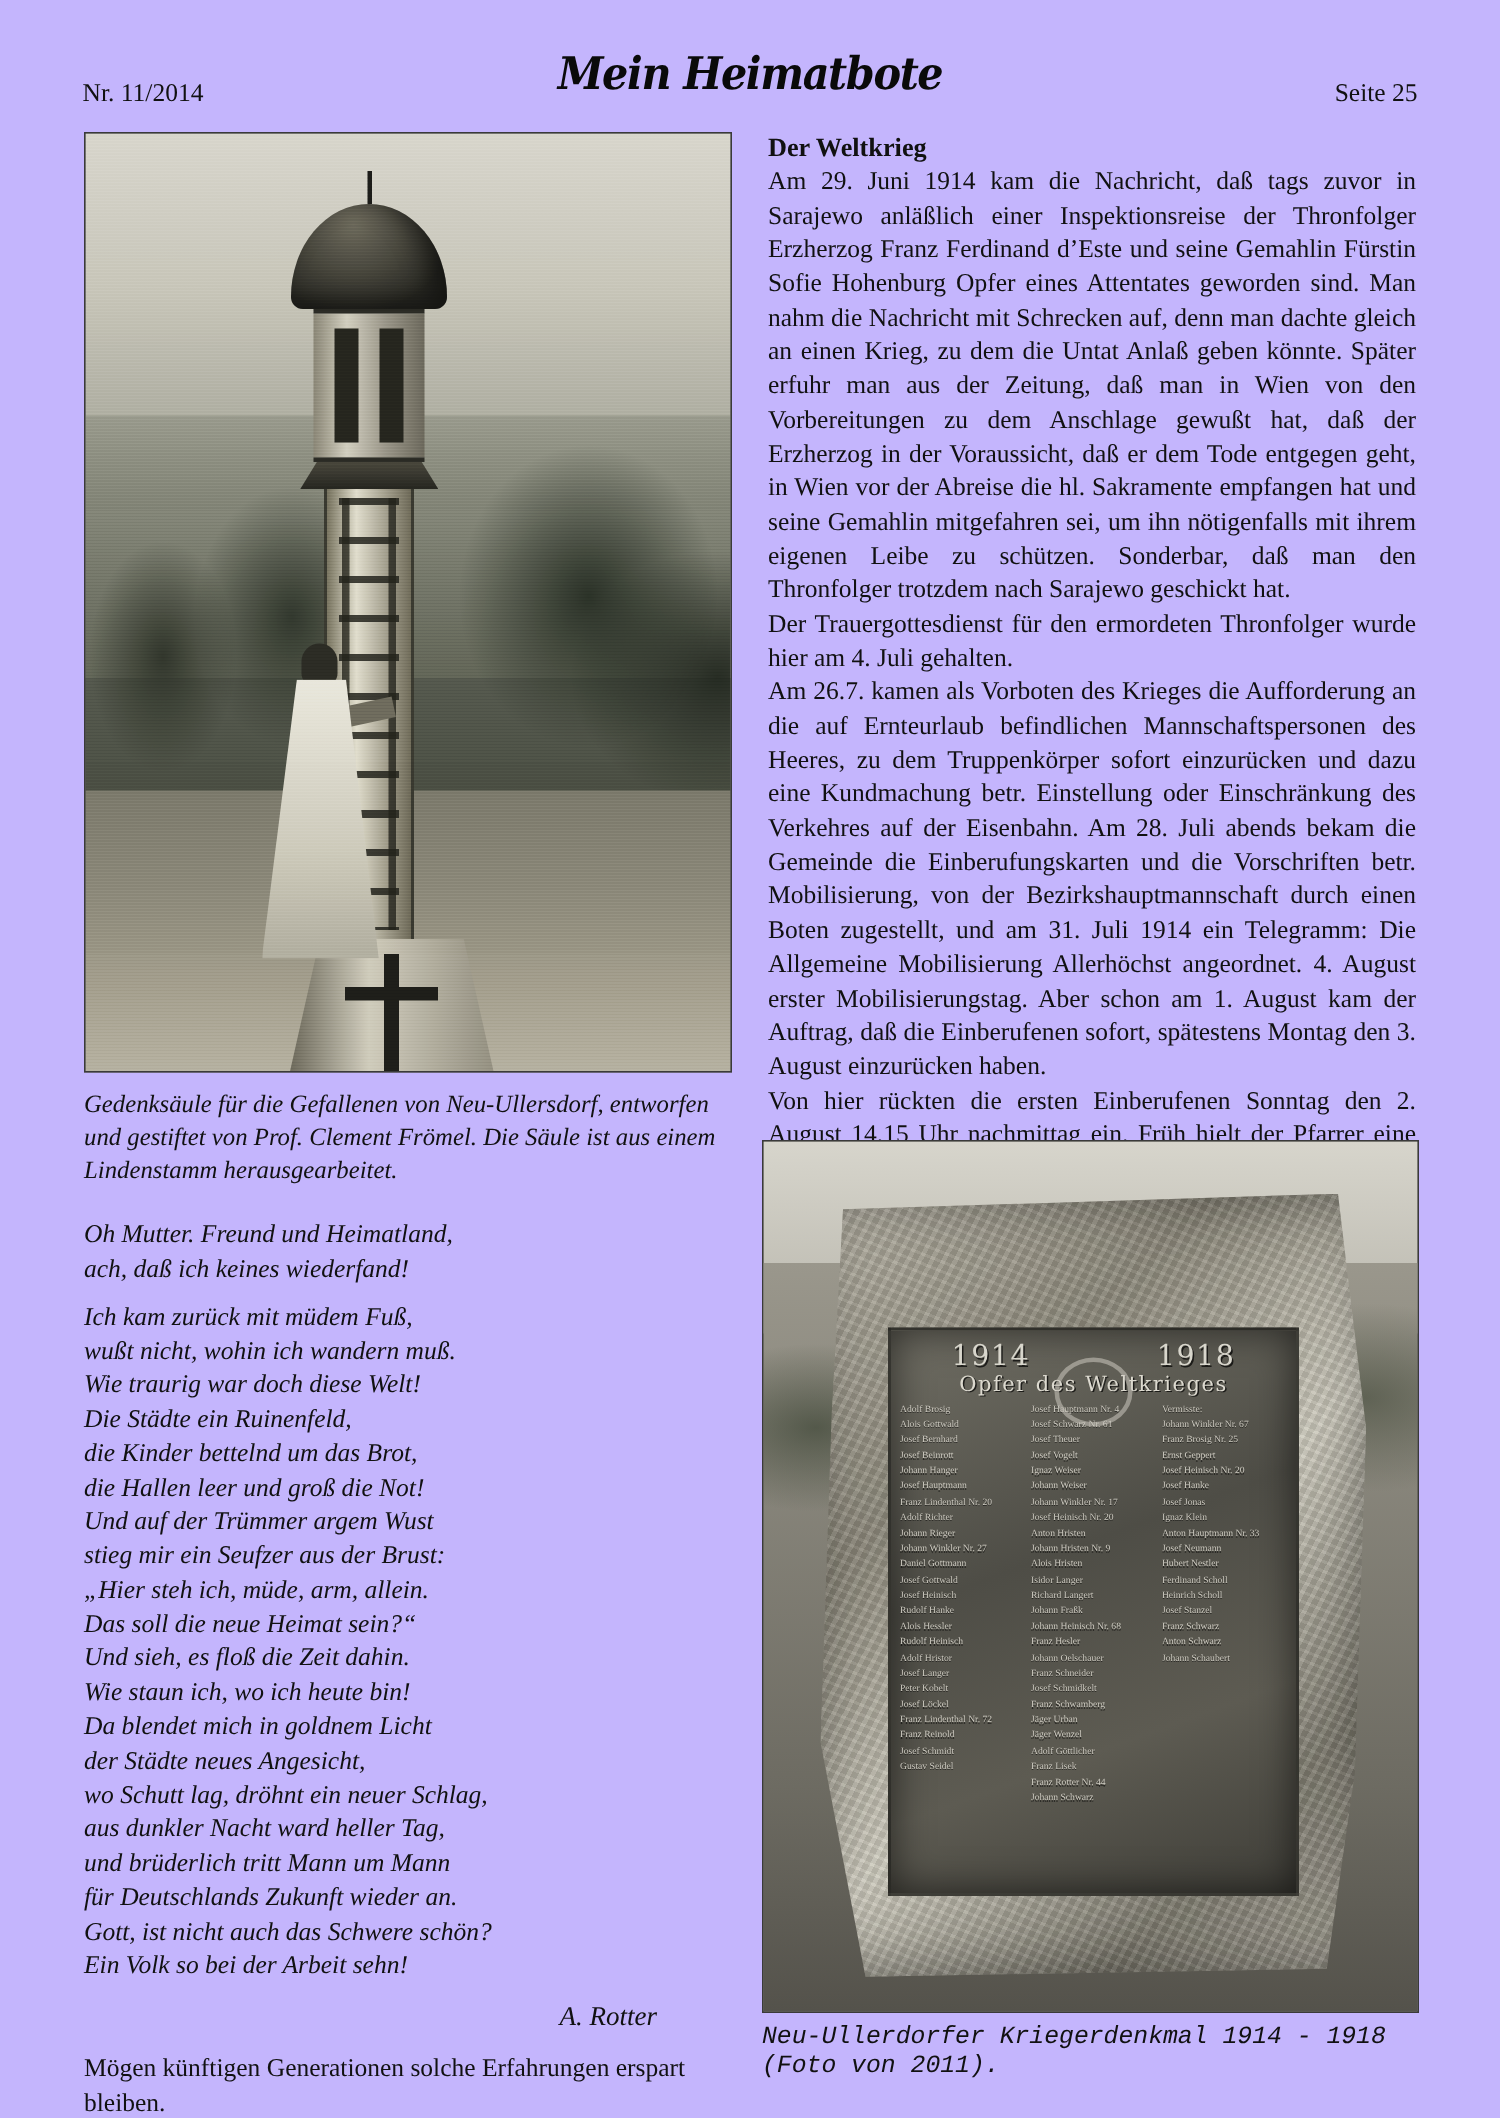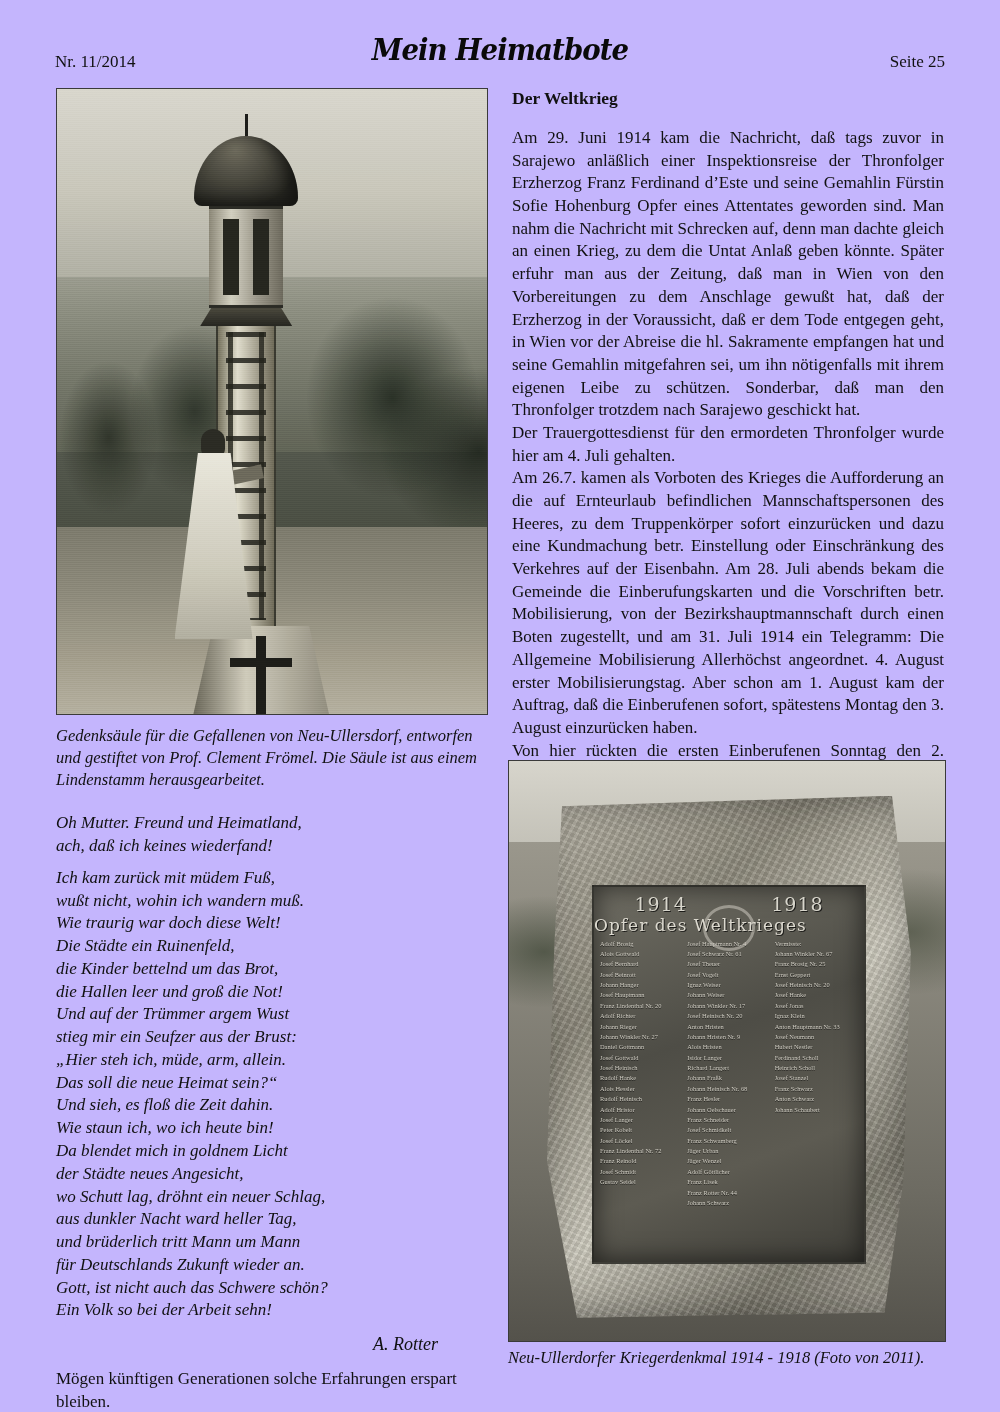--- a/index.html
+++ b/index.html
@@ -224,21 +224,21 @@
   .after-poem {
     font-size: 17px;
     margin-top: 12px;
     line-height: 1.33;
   }
 
   
   .r-head {
     font-weight: bold;
     font-size: 17.5px;
-    margin-bottom: 18px;
+    margin-bottom: 1px;
   }
   .r-para {
     font-size: 17px;
     line-height: 1.335;
     text-align: justify;
     margin: 0 0 0 0;
   }
 
   
   .photo2 {
@@ -292,22 +292,23 @@
     color: #d8d6cc;
     text-align: center;
     font-family: "DejaVu Serif", serif;
     font-size: 19px;
     letter-spacing: 1px;
     padding-top: 6px;
     text-shadow: 1px 1px 0 rgba(0,0,0,.7);
   }
   .plaque-sub {
     color: #dcd9cf;
+    text-align: center;
     font-family: "DejaVu Serif", serif;
-    font-size: 17px;
+    font-size: 14px;
     letter-spacing: 1px;
     text-shadow: 1px 1px 0 rgba(0,0,0,.7);
     margin-bottom: 4px;
   }
   .plaque-cols {
     display: flex;
     gap: 4px;
     padding: 0 6px;
     color: #cfccc2;
     font-size: 6.4px;
@@ -326,20 +327,21 @@
     border-radius: 50%;
     opacity: .75;
   }
   .caption2 {
     position: absolute;
     left: 508px;
     top: 1348px;
     width: 440px;
     font-style: italic;
     font-size: 16.5px;
+    font-family: Liberation Mono, monospace;
   }
 </style>
 </head>
 <body>
 
 <div class="page">
 
   <div class="masthead">
     <div class="issue-no">Nr. 11/2014</div>
     <div class="journal-title">Mein Heimatbote</div>

